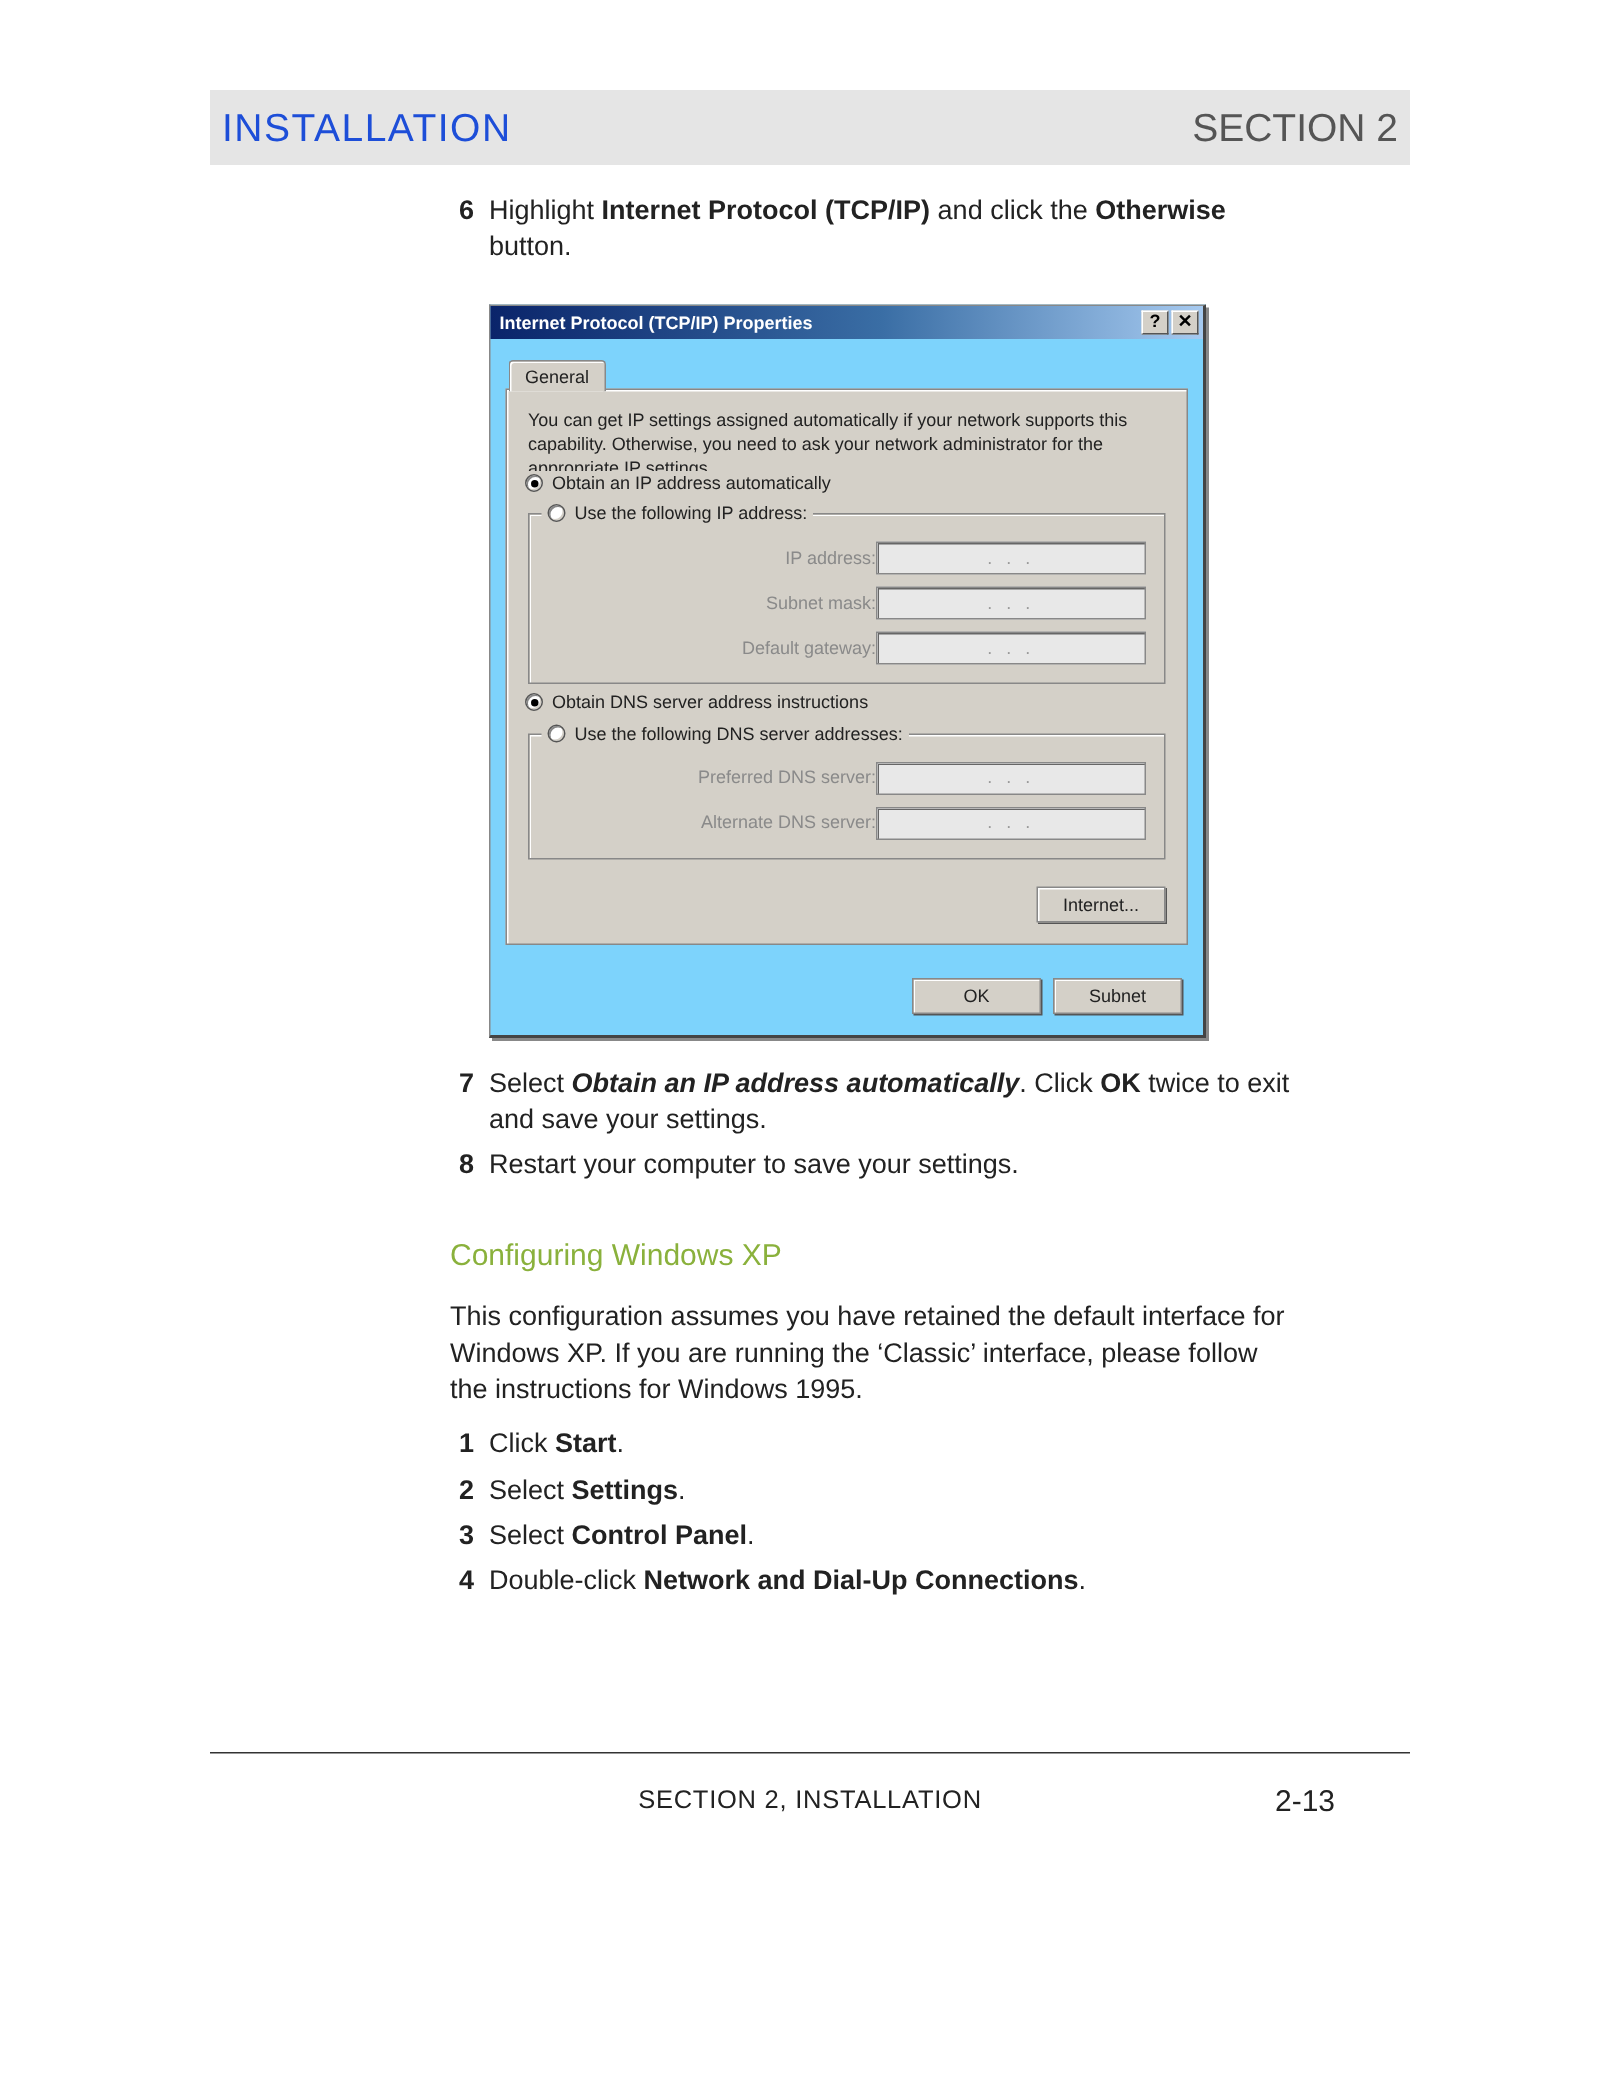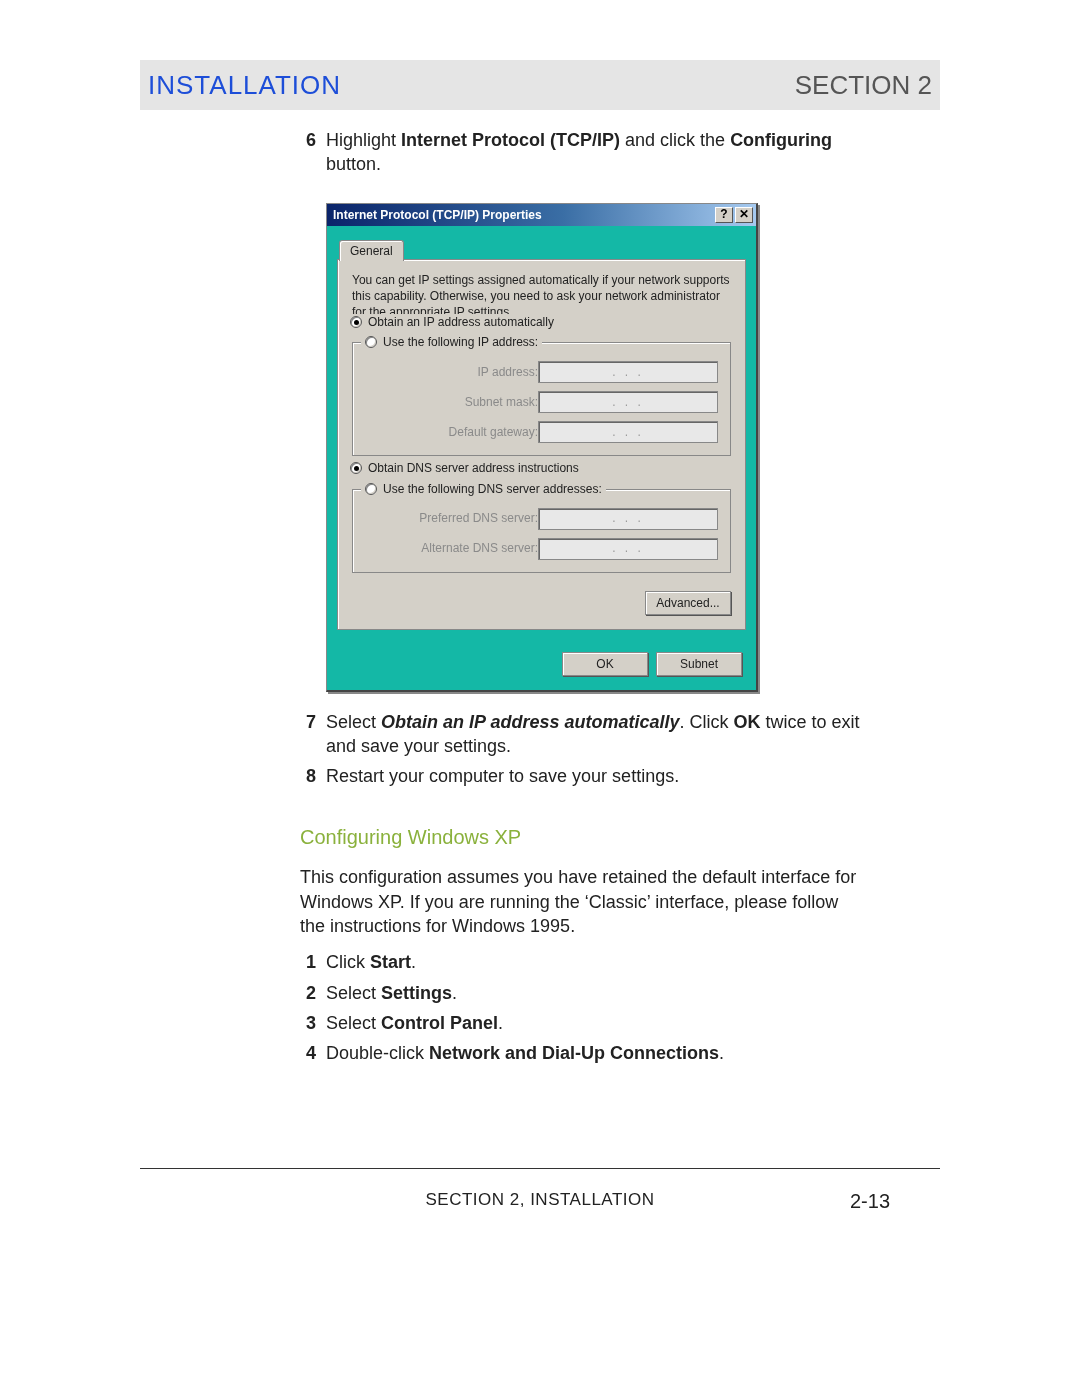--- a/index.html
+++ b/index.html
@@ -42,27 +42,27 @@
   .step-num { width:26px; flex:none; font-weight:bold; text-align:right; padding-right:10px;}
   .step-text { flex:1; }
   b { font-weight:bold; }
   i { font-style:italic; }
 
   
   .dialog-wrap {
     margin: 26px 0 18px 26px;
   }
   .dialog {
-    width:432px;
+    width:478px;
     border-top:1px solid #888;
     border-left:1px solid #888;
     border-right:2px solid #444;
     border-bottom:2px solid #444;
     box-shadow: 2px 2px 0 #888;
-    background:#14b8a6;
+    background:#7dd3fc;
     font-family: Tahoma, Arial, sans-serif;
     font-size:12px;
   }
   .titlebar {
     height:22px;
     background: linear-gradient(to right, #0a246a, #3a6ea5 55%, #a6caf0);
     color:#fff;
     display:flex;
     align-items:center;
     justify-content:space-between;
@@ -208,21 +208,21 @@
 <div class="page">
   <div class="header-band">
     <div class="header-left">INSTALLATION</div>
     <div class="header-right">SECTION 2</div>
   </div>
 
   <div class="body-col">
     <div id="steps-a">
         <div class="step-row">
           <div class="step-num">6</div>
-          <div class="step-text">Highlight <b>Internet Protocol (TCP/IP)</b> and click the <b>Configuring</b> button.</div>
+          <div class="step-text">Highlight <b>Internet Protocol (TCP/IP)</b> and click the <b>Otherwise</b> button.</div>
         </div>
       </div>
 
     <div class="dialog-wrap">
       <div class="dialog">
         <div class="titlebar">
           <span>Internet Protocol (TCP/IP) Properties</span>
           <div class="titlebtns">
             <div class="titlebtn">?</div>
             <div class="titlebtn">✕</div>
@@ -271,21 +271,21 @@
                 <span>Preferred DNS server:</span>
                 <div class="ip-input">.     .     .</div>
               </div>
               <div class="field-row">
                 <span>Alternate DNS server:</span>
                 <div class="ip-input">.     .     .</div>
               </div>
             </div>
 
             <div class="btn-row-right">
-              <div class="dlg-btn">Advanced...</div>
+              <div class="dlg-btn">Internet...</div>
             </div>
           </div>
         </div>
         <div class="dlg-footer">
           <div class="dlg-btn">OK</div>
           <div class="dlg-btn">Subnet</div>
         </div>
       </div>
     </div>
 

